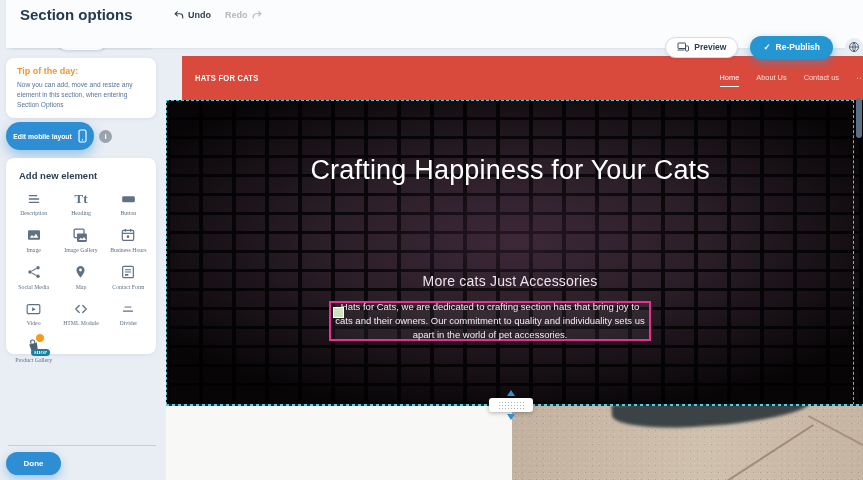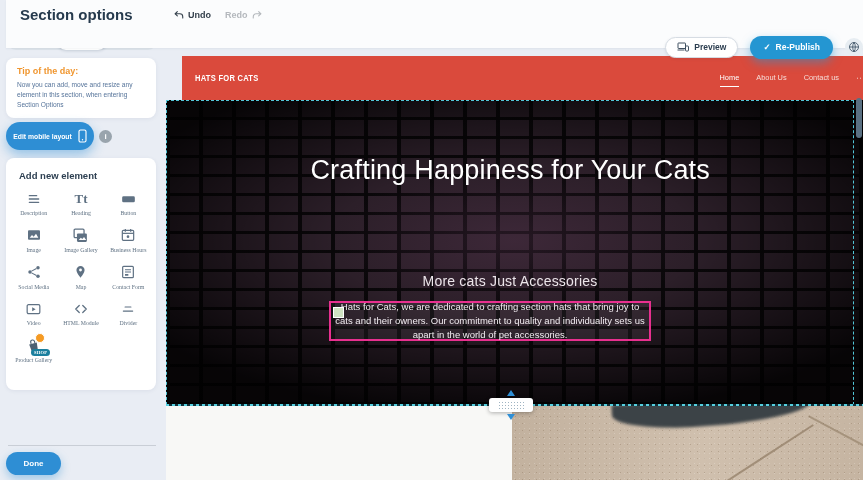--- a/index.html
+++ b/index.html
@@ -19,21 +19,21 @@
   
   .sidebar{position:absolute;left:0;top:30px;width:166px;height:450px;background:#e9edf4;z-index:20;}
   .tabs{position:absolute;left:7px;top:2px;width:150px;height:18px;background:#dde3ea;border-radius:9px;display:flex;align-items:center;}
   .tab{flex:1;height:18px;display:flex;align-items:center;justify-content:center;font-size:6.8px;font-weight:bold;color:#2c3e50;border-radius:9px;cursor:pointer;}
   .tab.active{background:#fff;box-shadow:0 1px 3px rgba(40,60,90,.18);}
   .tip-card{position:absolute;left:6px;top:28px;width:150px;height:60px;background:#fff;border-radius:8px;box-shadow:0 1px 4px rgba(50,70,100,.08);box-sizing:border-box;padding:8px 11px;}
   .tip-title{font-size:9px;font-weight:bold;color:#f0962f;margin-bottom:4px;}
   .tip-body{font-size:6.6px;line-height:1.5;color:#56749a;}
   .edit-mobile-btn{position:absolute;left:6px;top:92px;width:88px;height:28px;border:none;border-radius:14px;background:#2e8ed4;color:#fff;display:flex;align-items:center;justify-content:center;gap:6px;font-size:6.8px;font-weight:bold;box-shadow:0 5px 12px rgba(46,142,212,.45);cursor:pointer;}
   .info-dot{position:absolute;left:99px;top:100px;width:13px;height:13px;border-radius:50%;background:#99a4ad;color:#fff;font-size:8px;font-weight:bold;display:flex;align-items:center;justify-content:center;cursor:pointer;}
-  .add-card{position:absolute;left:6px;top:128px;width:150px;height:232px;background:#fff;border-radius:8px;box-shadow:0 1px 4px rgba(50,70,100,.08);box-sizing:border-box;}
+  .add-card{position:absolute;left:6px;top:128px;width:150px;height:196px;background:#fff;border-radius:8px;box-shadow:0 1px 4px rgba(50,70,100,.08);box-sizing:border-box;}
   .add-title{padding:12px 0 2px 13px;font-size:9.5px;font-weight:bold;color:#2e4052;}
   .el-grid{display:grid;grid-template-columns:1fr 1fr 1fr;row-gap:9px;padding:7px 4px 0 4px;}
   .el-item{display:flex;flex-direction:column;align-items:center;gap:3px;cursor:pointer;font-family:Liberation Serif, serif;}
   .el-icon{color:#5f7183;height:17px;display:flex;align-items:center;justify-content:center;}
   .el-label{font-size:5.8px;color:#5f7183;text-align:center;line-height:1.35;max-width:42px;}
   .tt-glyph{font-size:13px;font-weight:bold;color:#5f7183;line-height:1;}
   .prod{position:relative;color:#4e6173;}
   .prod-badge{position:absolute;top:-4px;right:-3px;width:8px;height:8px;border-radius:50%;background:#f59a23;border:1px solid #fff;}
   .prod-shop{position:absolute;bottom:-2px;right:-8px;background:#1b7f9e;color:#fff;font-size:4.5px;font-weight:bold;padding:1px 3px;border-radius:4px;letter-spacing:.2px;}
   .sidebar-hr{position:absolute;left:8px;top:415px;width:148px;border-top:1px solid #c9ced6;}

